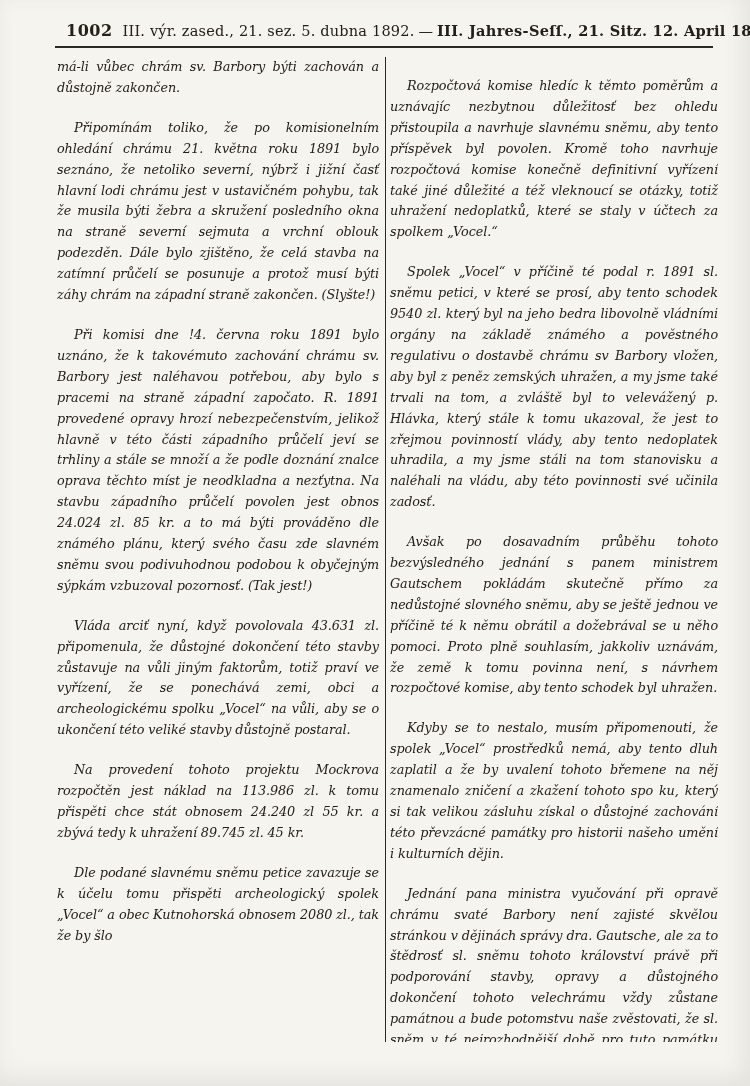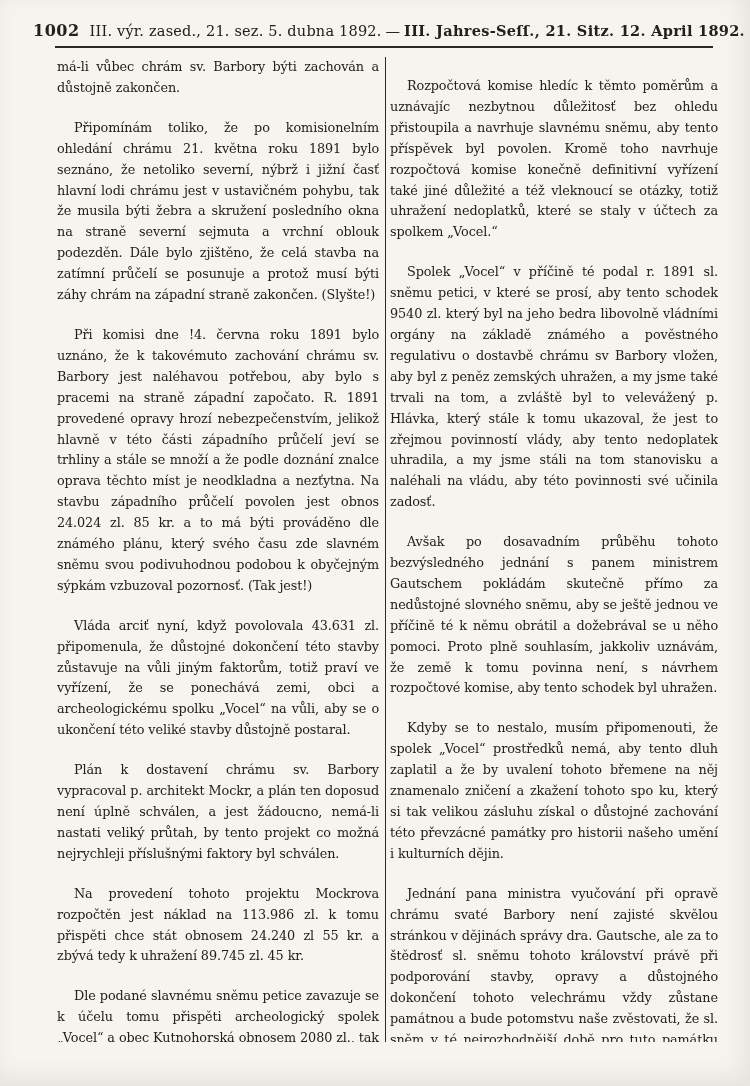--- a/index.html
+++ b/index.html
@@ -18,21 +18,21 @@
     overflow: hidden;
     box-shadow: inset -6px -8px 22px rgba(80,75,65,0.10);
   }
   
   .header {
     position: absolute;
     top: 21px;
     left: 39px;
     right: 38px;
     display: flex;
-    justify-content: center;
+    justify-content: space-between;
     align-items: baseline;
     white-space: nowrap;
     font-size: 14.5px;
     margin-left: 27px;
   }
   .h-left {
     display: flex;
     align-items: baseline;
     gap: 10px;
   }
@@ -56,20 +56,21 @@
   }
   
   .columns {
     position: absolute;
     top: 57px;
     left: 57px;
     right: 32px;
     height: 985px;
     display: flex;
     overflow: hidden;
+    font-style: italic;
   }
   .col {
     width: 322px;
     flex: 0 0 322px;
     text-align: justify;
     font-size: 12.8px;
     line-height: 20.9px;
     letter-spacing: -0.1px;
   }
   .col-right { flex: 1 1 auto; width: auto; }
@@ -99,21 +100,20 @@
 
   <div class="header-rule"></div>
 
   <main class="columns">
 
     <section class="col col-left">
       <p class="noindent">má-li vůbec chrám sv. Barbory býti zachován a důstojně zakončen.</p>
       <p class="indent">Připomínám toliko, že po komisionelním ohledání chrámu 21. května roku 1891 bylo seznáno, že netoliko severní, nýbrž i jižní časť hlavní lodi chrámu jest v ustavičném pohybu, tak že musila býti žebra a skružení posledního okna na straně severní sejmuta a vrchní oblouk podezděn. Dále bylo zjištěno, že celá stavba na zatímní průčelí se posunuje a protož musí býti záhy chrám na západní straně zakončen. (Slyšte!)</p>
       <p class="indent">Při komisi dne !4. června roku 1891 bylo uznáno, že k takovémuto zachování chrámu sv. Barbory jest naléhavou potřebou, aby bylo s pracemi na straně západní započato. R. 1891 provedené opravy hrozí nebezpečenstvím, jelikož hlavně v této části západního průčelí jeví se trhliny a stále se množí a že podle doznání znalce oprava těchto míst je neodkladna a nezťytna. Na stavbu západního průčelí povolen jest obnos 24.024 zl. 85 kr. a to má býti prováděno dle známého plánu, který svého času zde slavném sněmu svou podivuhodnou podobou k obyčejným sýpkám vzbuzoval pozornosť. (Tak jest!)</p>
       <p class="indent">Vláda arciť nyní, když povolovala 43.631 zl. připomenula, že důstojné dokončení této stavby zůstavuje na vůli jiným faktorům, totiž praví ve vyřízení, že se ponechává zemi, obci a archeologickému spolku „Vocel“ na vůli, aby se o ukončení této veliké stavby důstojně postaral.</p>
-      <p class="indent">Plán k dostavení chrámu sv. Barbory vypracoval p. architekt Mockr, a plán ten doposud není úplně schválen, a jest žádoucno, nemá-li nastati veliký průtah, by tento projekt co možná nejrychleji příslušnými faktory byl schválen.</p>
       <p class="indent">Na provedení tohoto projektu Mockrova rozpočtěn jest náklad na 113.986 zl. k tomu přispěti chce stát obnosem 24.240 zl 55 kr. a zbývá tedy k uhražení 89.745 zl. 45 kr.</p>
       <p class="indent">Dle podané slavnému sněmu petice zavazuje se k účelu tomu přispěti archeologický spolek „Vocel“ a obec Kutnohorská obnosem 2080 zl., tak že by šlo</p>
     </section>
 
     <div class="divider"></div>
 
     <section class="col col-right">
       <p class="indent">Rozpočtová komise hledíc k těmto poměrům a uznávajíc nezbytnou důležitosť bez ohledu přistoupila a navrhuje slavnému sněmu, aby tento příspěvek byl povolen. Kromě toho navrhuje rozpočtová komise konečně definitivní vyřízení také jiné důležité a též vleknoucí se otázky, totiž uhražení nedoplatků, které se staly v účtech za spolkem „Vocel.“</p>
       <p class="indent">Spolek „Vocel“ v příčině té podal r. 1891 sl. sněmu petici, v které se prosí, aby tento schodek 9540 zl. který byl na jeho bedra libovolně vládními orgány na základě známého a pověstného regulativu o dostavbě chrámu sv Barbory vložen, aby byl z peněz zemských uhražen, a my jsme také trvali na tom, a zvláště byl to velevážený p. Hlávka, který stále k tomu ukazoval, že jest to zřejmou povinností vlády, aby tento nedoplatek uhradila, a my jsme stáli na tom stanovisku a naléhali na vládu, aby této povinnosti své učinila zadosť.</p>
       <p class="indent">Avšak po dosavadním průběhu tohoto bezvýsledného jednání s panem ministrem Gautschem pokládám skutečně přímo za nedůstojné slovného sněmu, aby se ještě jednou ve příčině té k němu obrátil a dožebrával se u něho pomoci. Proto plně souhlasím, jakkoliv uznávám, že země k tomu povinna není, s návrhem rozpočtové komise, aby tento schodek byl uhražen.</p>

